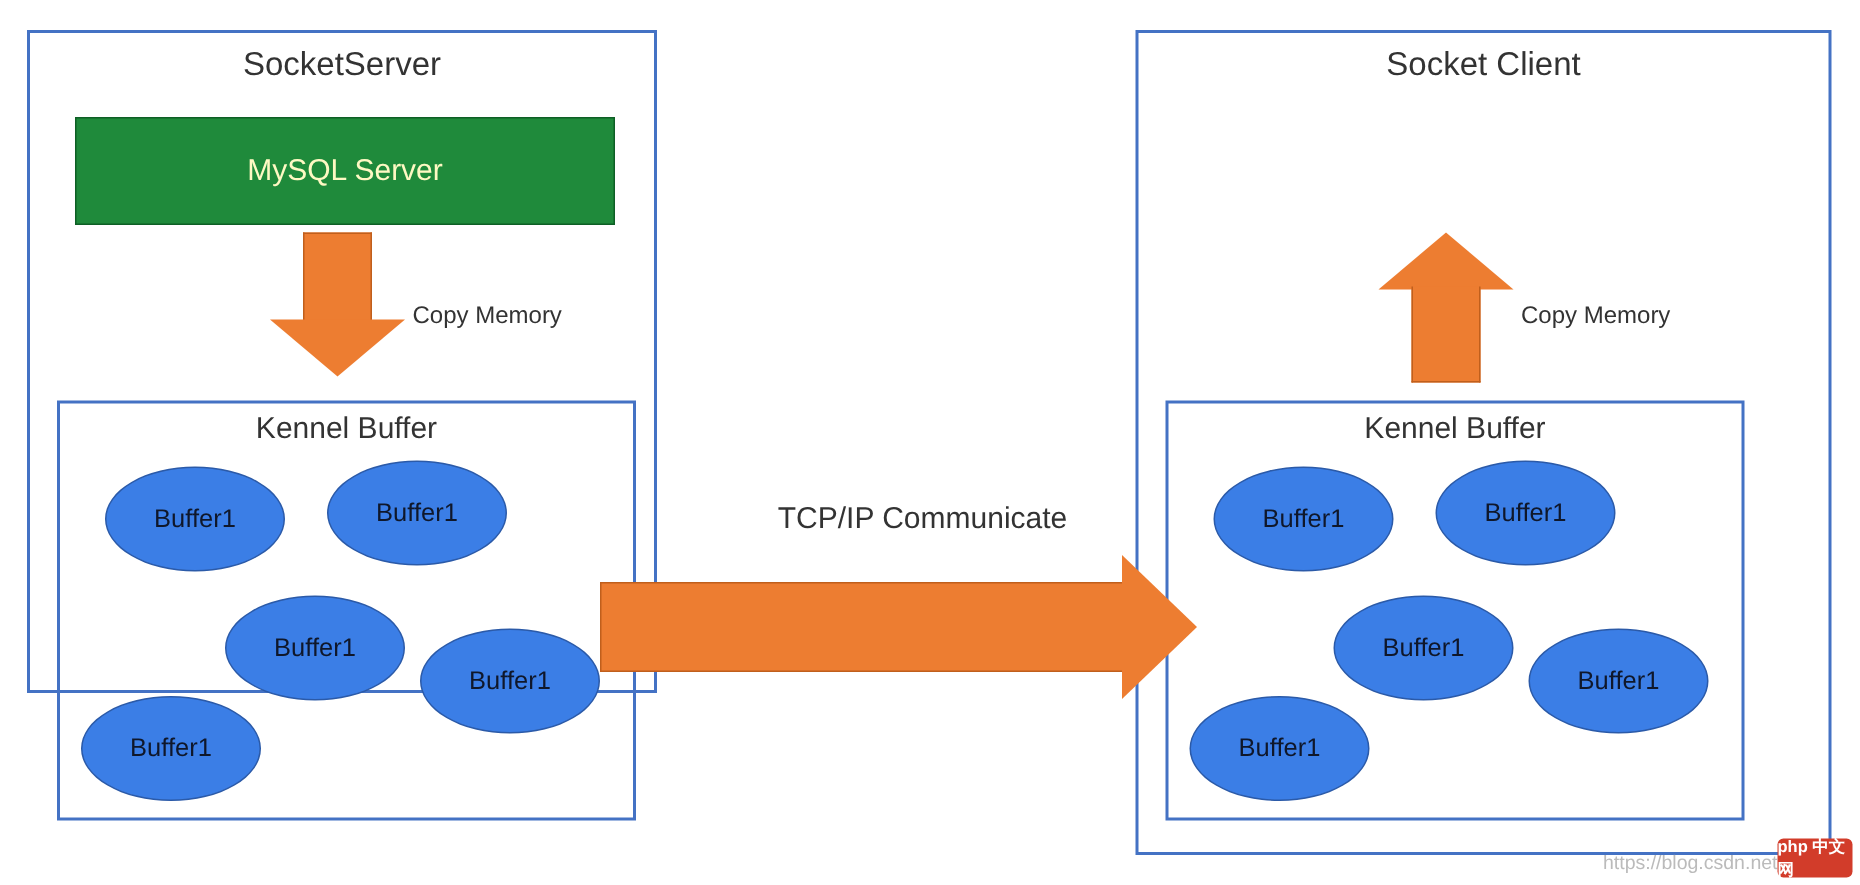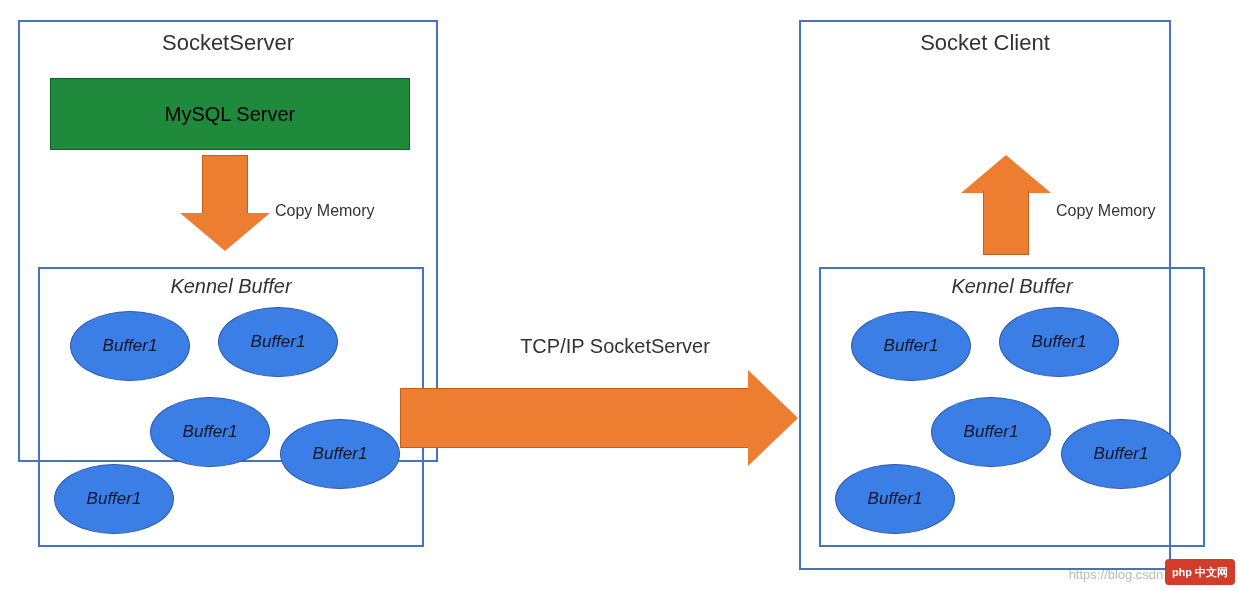--- a/index.html
+++ b/index.html
@@ -21,34 +21,33 @@
     position: absolute;
     top: 8px;
     left: 0; right: 0;
     text-align: center;
     font-size: 22px;
   }
   .green-box {
     position: absolute;
     background: #1f8a3b;
     border: 1px solid #0e5f25;
-    color: #000000;
+    color: #fef9c3;
     display: flex;
     align-items: center;
     justify-content: center;
     font-size: 20px;
   }
   .copy-memory-label {
     position: absolute;
     font-size: 16px;
   }
   .kernel-buffer {
     position: absolute;
     border: 2px solid #4472c4;
-    font-style: italic;
   }
   .kernel-buffer-title {
     position: absolute;
     top: 6px;
     left: 0; right: 0;
     text-align: center;
     font-size: 20px;
   }
   .buffer {
     position: absolute;
@@ -121,21 +120,21 @@
     position: absolute;
     right: 55px;
     bottom: 8px;
     font-size: 13px;
     color: #bbb;
   }
   .logo-badge {
     position: absolute;
     right: 5px;
     bottom: 5px;
-    width: 70px;
+    width: 50px;
     height: 26px;
     background: #d23c2a;
     border-radius: 4px;
     color: #fff;
     font-size: 11px;
     font-weight: bold;
     display: flex;
     align-items: center;
     justify-content: center;
   }
@@ -170,21 +169,21 @@
       </div>
     <div class="buffer" style="left:240px; top:150px; width:120px; height:70px;">
         <span>Buffer1</span>
       </div>
     <div class="buffer" style="left:14px; top:195px; width:120px; height:70px;">
         <span>Buffer1</span>
       </div>
   </div>
 </div>
 
-<div class="panel" style="left:799px; top:20px; width:372px; height:550px;">
+<div class="panel" style="left:757px; top:20px; width:464px; height:550px;">
   <div class="panel-title">Socket Client</div>
 
 
   <div class="arrow-up" style="left:160px; top:133px; width:90px; height:100px;">
     <div class="head" style="left:0; top:0;"></div>
     <div class="shaft" style="left:22px; top:36px; width:46px; height:64px;"></div>
   </div>
   <div class="copy-memory-label" style="left:255px; top:180px;">Copy Memory</div>
 
   <div class="kernel-buffer" style="left:18px; top:245px; width:386px; height:280px;">
@@ -201,21 +200,21 @@
       </div>
     <div class="buffer" style="left:240px; top:150px; width:120px; height:70px;">
         <span>Buffer1</span>
       </div>
     <div class="buffer" style="left:14px; top:195px; width:120px; height:70px;">
         <span>Buffer1</span>
       </div>
   </div>
 </div>
 
-<div class="tcp-label" style="left:465px; top:335px; width:300px;">TCP/IP SocketServer</div>
+<div class="tcp-label" style="left:465px; top:335px; width:300px;">TCP/IP Communicate</div>
 <div class="big-arrow" style="left:400px; top:370px; width:400px; height:100px;">
   <div class="shaft" style="left:0; top:18px; width:350px; height:60px;"></div>
   <div class="head" style="left:348px; top:0;"></div>
 </div>
 
 <div class="watermark">https://blog.csdn.net</div>
 <div class="logo-badge">
     <span>php 中文网</span>
   </div>
 

